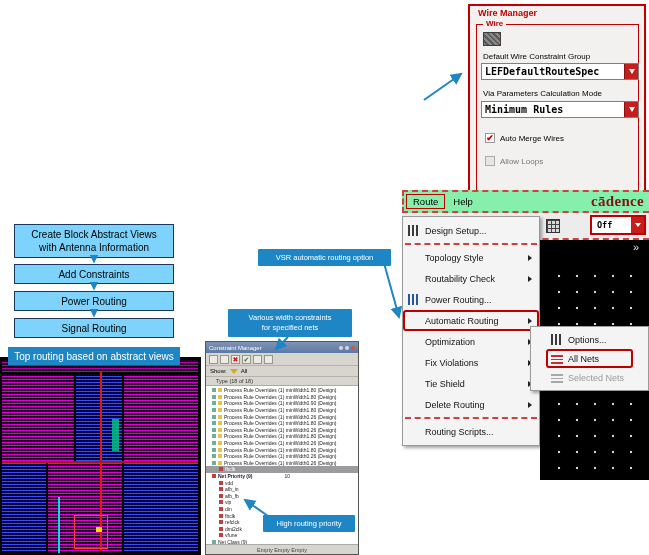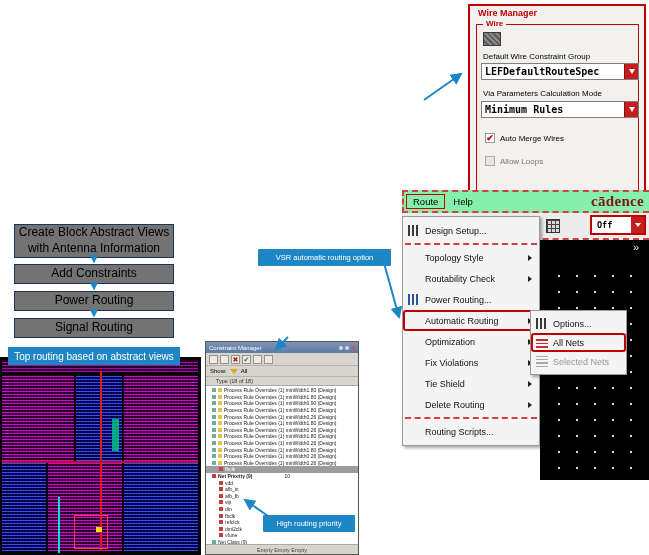--- a/index.html
+++ b/index.html
@@ -7,22 +7,22 @@
   .page { position: relative; width: 649px; height: 555px; background: #fff;
           font-family: "Liberation Sans", sans-serif; overflow: hidden; }
 
   
   .callout { position: absolute; background: #1F86C6; color: #fff; font-size: 7.5px;
              line-height: 1.3; display: flex; align-items: center; justify-content: center;
              text-align: center; white-space: pre-line; padding: 2px 4px; z-index: 40;
              border-radius: 1px; }
 
   
-  .flowbox { position: absolute; background: #737373; border: 1px solid #17375E; color: #000;
-             font-size: 12px; line-height: 1.3; display: flex; align-items: center;
+  .flowbox { position: absolute; background: #7dd3fc; border: 1px solid #17375E; color: #000;
+             font-size: 10px; line-height: 1.3; display: flex; align-items: center;
              justify-content: center; text-align: center; white-space: pre-line; z-index: 6; }
   .bluebar { position: absolute; left: 8px; top: 347px; width: 172px; height: 18px;
              background: #1F86C6; color: #fff; font-size: 10px; display: flex;
              align-items: center; justify-content: center; z-index: 6; }
 
   
   .chip { position: absolute; left: 0; top: 357px; width: 201px; height: 198px;
           background: #060606; z-index: 1; overflow: hidden; }
   .tex { position: absolute; }
   .tex-m { background-color:#14000f;
@@ -139,23 +139,23 @@
   .mi-bars-blue   { background-image: repeating-linear-gradient(90deg, #2B579A 0 2px, transparent 2px 4px); }
   .mi-bars-red    { background-image: repeating-linear-gradient(0deg, #C03030 0 1.5px, transparent 1.5px 3.5px); }
   .mi-bars-gray   { background-image: repeating-linear-gradient(0deg, #a8a8a8 0 1.5px, transparent 1.5px 3.5px); }
   .mi-spacer { width: 17px; flex: none; }
   .menu-item .mi-label { flex: 1; white-space: nowrap; overflow: hidden; }
   .mi-arrow { flex: none; width: 0; height: 0; border-top: 3.5px solid transparent;
               border-bottom: 3.5px solid transparent; border-left: 4.5px solid #222; margin-right: 2px; }
   .menu-item.hl { outline: 2px solid #C00000; outline-offset: -2px; border-radius: 3px; }
   .menu-item.disabled { color: #9a9a9a; }
   .menu-sep { border-top: 2px dashed #D04040; margin: 2px 2px; }
-  .submenu { position: absolute; left: 530px; top: 310px; width: 97px; background: #F4F4F4;
+  .submenu { position: absolute; left: 530px; top: 326px; width: 119px; background: #F4F4F4;
              border: 1px solid #9a9a9a; box-shadow: 2px 2px 3px rgba(0,0,0,.35);
-             padding: 3px 0; z-index: 30; }
+             padding: 3px 15px; z-index: 30; }
   .submenu .menu-item { height: 19px; }
 
   
   .arrows { position: absolute; inset: 0; z-index: 60; pointer-events: none; }
 </style>
 </head>
 <body>
 
 <div class="page">
 
@@ -405,20 +405,22 @@
       <span class="mi-icon mi-bars-red"></span>
       <span class="mi-label">All Nets</span>
     </div>
     <div class="menu-item disabled">
       <span class="mi-icon mi-bars-gray"></span>
       <span class="mi-label">Selected Nets</span>
     </div>
   </div>
 
   <div class="callout" style="left:258px;top:249px;width:133px;height:17px;">VSR automatic routing option</div>
+  <div class="callout" style="left:228px;top:309px;width:124px;height:28px;">Various width constraints
+for specified nets</div>
   <div class="callout" style="left:263px;top:515px;width:92px;height:17px;">High routing priority</div>
 
   <svg class="arrows" width="649" height="555" viewBox="0 0 649 555">
     <defs>
       <marker id="ah" markerWidth="7" markerHeight="7" refX="5" refY="3" orient="auto">
         <path d="M0,0 L6,3 L0,6 z" fill="#1F86C6"></path>
       </marker>
     </defs>
     <line x1="424" y1="100" x2="461" y2="74" stroke="#1F86C6" stroke-width="2" marker-end="url(#ah)"></line>
     <line x1="384" y1="263" x2="399" y2="317" stroke="#1F86C6" stroke-width="2" marker-end="url(#ah)"></line>

